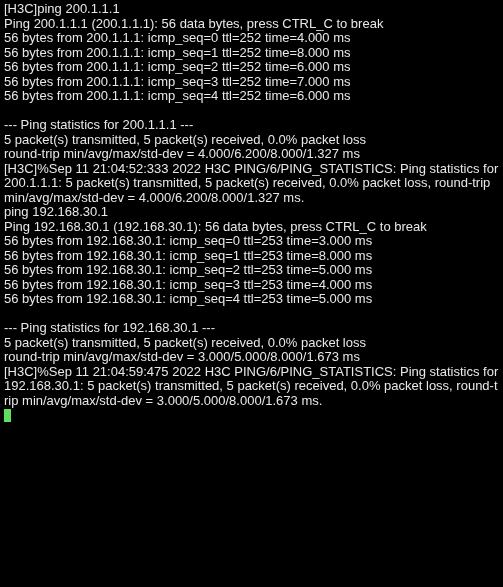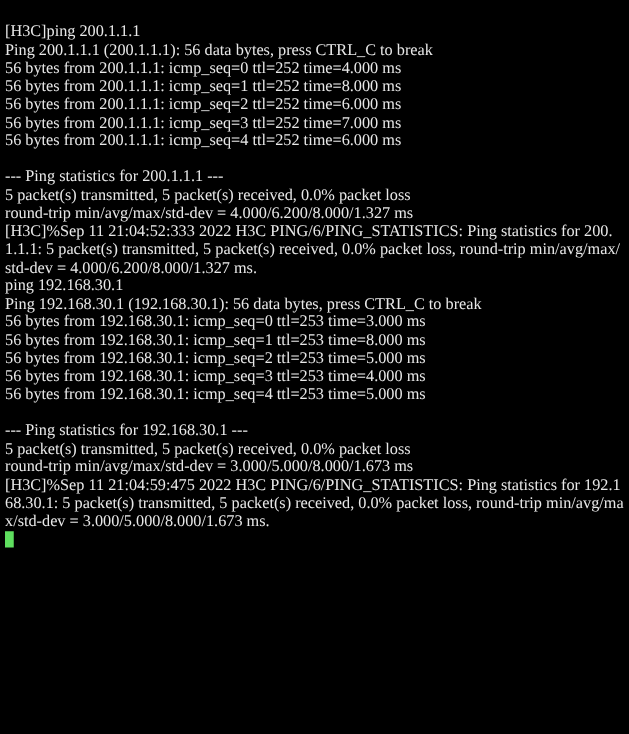--- a/index.html
+++ b/index.html
@@ -5,22 +5,22 @@
   html, body {
     margin: 0;
     padding: 0;
     background: #000;
     width: 503px;
     height: 587px;
     overflow: hidden;
   }
   pre.terminal {
     margin: 0;
-    padding: 18px 4px;
-    font-family: Liberation Serif, serif;
+    padding: 2px 4px;
+    font-family: Liberation Sans, sans-serif;
     font-size: 13px;
     line-height: 14.5px;
     color: #e8e8e8;
     white-space: pre-wrap;
     word-break: break-all;
   }
   .cursor {
     display: inline-block;
     width: 7px;
     height: 13px;

